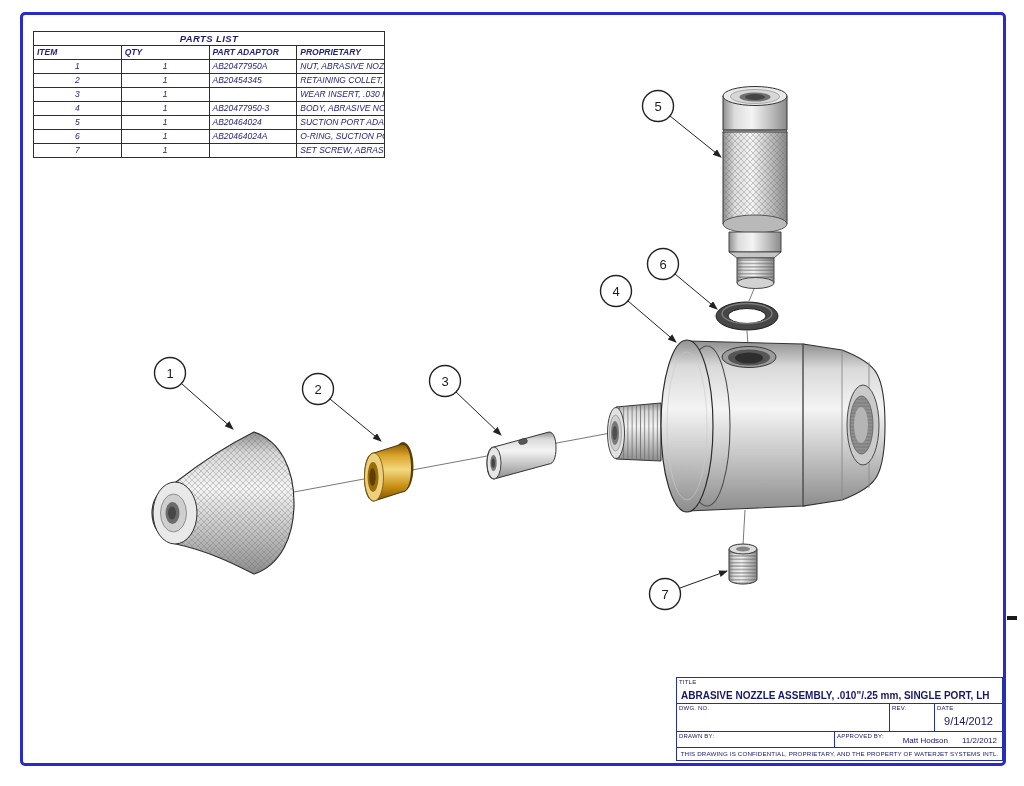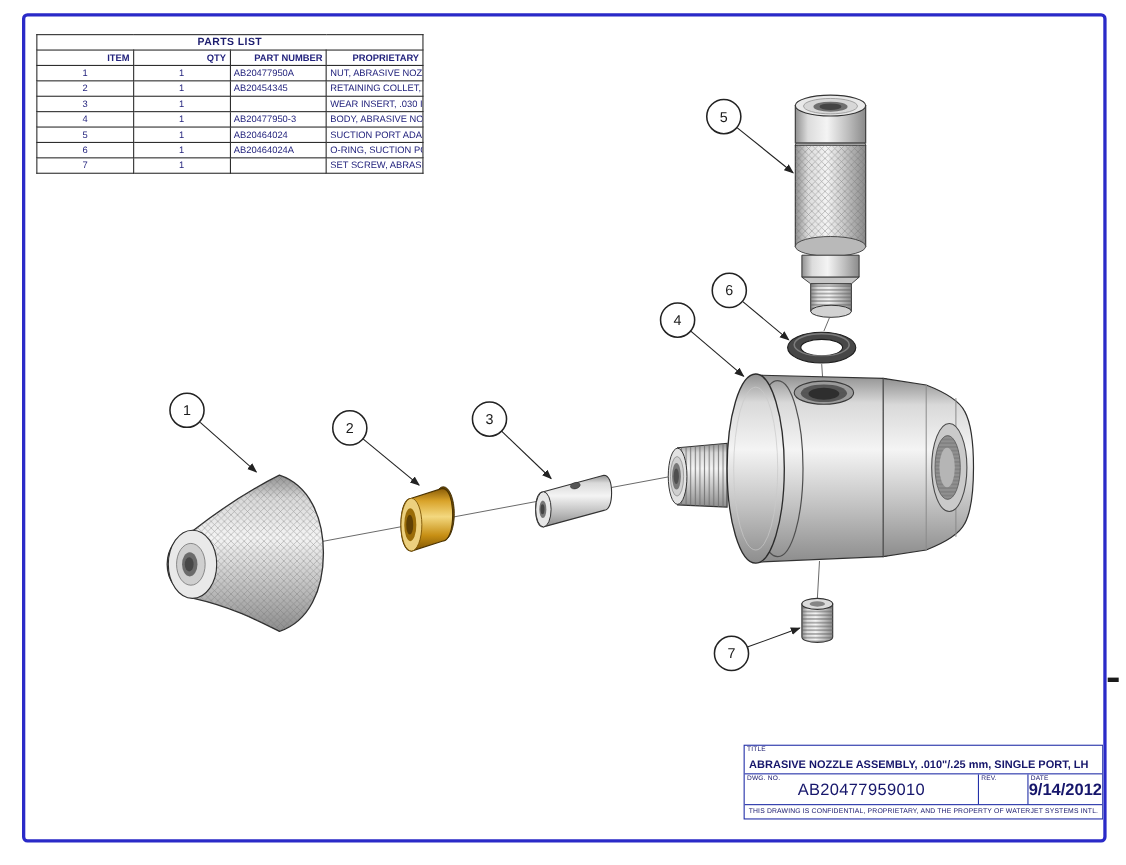--- a/index.html
+++ b/index.html
@@ -4,25 +4,25 @@
 <style>
   html,body{margin:0;padding:0;background:#ffffff;}
   .page{position:relative;width:1024px;height:786px;background:#fff;
         font-family:"Liberation Sans",sans-serif;overflow:hidden;}
   .border-frame{position:absolute;left:20px;top:12px;width:986px;height:754px;
         border:3px solid #2a2ac8;border-radius:5px;box-sizing:border-box;pointer-events:none;}
   .drawing-svg{position:absolute;left:0;top:0;}
 
   
   .parts-list{position:absolute;left:33px;top:31px;border-collapse:collapse;background:#fff;
-        color:#23237d;font-size:8.5px;table-layout:fixed;width:352px;}
+        color:#23237d;font-size:8.5px;table-layout:fixed;width:352px;font-style:italic;}
   .parts-list th,.parts-list td{border:1px solid #2e2e2e;padding:0 3px;height:14px;line-height:13px;
         overflow:hidden;white-space:nowrap;font-weight:normal;box-sizing:border-box;}
   .pl-title th{font-weight:bold;font-size:9.5px;text-align:center;letter-spacing:.4px;color:#1d1d6e;}
-  .pl-head th{font-weight:bold;text-align:right;}
+  .pl-head th{font-weight:bold;text-align:left;}
   .c-item{width:40px;text-align:center;}
   .c-qty{width:34px;text-align:center;margin-left:36px;}
   .c-pn{width:80px;}
   .c-desc{width:198px;}
 
   
   .title-block{position:absolute;left:676px;top:677px;width:327px;background:#fff;color:#16166b;
         border:1px solid #2330a8;box-sizing:border-box;}
   .tb-row{display:flex;box-sizing:border-box;}
   .tb-row + .tb-row{border-top:1px solid #2330a8;}
@@ -32,21 +32,21 @@
   .tb-title-row{height:25px;}
   .tb-title-row .tb-cell{flex:1;}
   .tb-title{position:absolute;left:4px;bottom:2px;right:2px;font-size:10px;font-weight:bold;
         white-space:nowrap;overflow:hidden;}
   .tb-main-row{height:28px;}
   .tb-dwg{width:212px;}
   .tb-rev{width:45px;}
   .tb-date{flex:1;}
   .tb-dwgno{position:absolute;left:0;right:0;bottom:4px;text-align:center;font-size:15px;letter-spacing:.3px;}
   .tb-rev-val{position:absolute;left:0;right:0;bottom:4px;text-align:center;font-size:10px;}
-  .tb-date-val{position:absolute;left:0;right:0;bottom:4px;text-align:center;font-size:15px;font-weight:bold;}
+  .tb-date-val{position:absolute;left:0;right:0;bottom:4px;text-align:center;font-size:11px;font-weight:normal;}
   .tb-sign-row{height:16px;}
   .tb-drawn{width:157px;}
   .tb-approved{flex:1;display:flex;align-items:flex-end;justify-content:flex-end;
         padding:0 5px 2px 0;gap:14px;font-size:8px;}
   .tb-conf-row{height:13px;align-items:center;justify-content:center;}
   .tb-conf{width:100%;text-align:center;font-size:6.2px;letter-spacing:.15px;line-height:12px;
         white-space:nowrap;overflow:hidden;}
 </style>
 </head>
 <body>
@@ -239,21 +239,21 @@
   <div class="border-frame"></div>
 
   <table class="parts-list">
     <tbody>
         <tr class="pl-title">
       <th colspan="4">PARTS LIST</th>
     </tr>
     <tr class="pl-head">
       <th class="c-item">ITEM</th>
       <th class="c-qty">QTY</th>
-      <th class="c-pn">PART NUMBER</th>
+      <th class="c-pn">PART ADAPTOR</th>
       <th class="c-desc">PROPRIETARY</th>
     </tr>
     <tr>
       <td class="c-item">1</td>
       <td class="c-qty">1</td>
       <td class="c-pn">AB20477950A</td>
       <td class="c-desc">NUT, ABRASIVE NOZZLE, .373"</td>
     </tr>
     <tr>
       <td class="c-item">2</td>
@@ -297,29 +297,38 @@
   <div class="title-block">
     <div class="tb-row tb-title-row">
       <div class="tb-cell">
         <span class="tb-label">TITLE</span>
         <div class="tb-title">ABRASIVE NOZZLE ASSEMBLY, .010"/.25 mm, SINGLE PORT, LH</div>
       </div>
     </div>
     <div class="tb-row tb-main-row">
       <div class="tb-cell tb-dwg">
         <span class="tb-label">DWG. NO.</span>
-        <div class="tb-dwgno">AB20477959010</div>
       </div>
       <div class="tb-cell tb-rev">
         <span class="tb-label">REV.</span>
         <div class="tb-rev-val"></div>
       </div>
       <div class="tb-cell tb-date">
         <span class="tb-label">DATE</span>
         <div class="tb-date-val">9/14/2012</div>
+      </div>
+    </div>
+    <div class="tb-row tb-sign-row">
+      <div class="tb-cell tb-drawn">
+        <span class="tb-label">DRAWN BY:</span>
+      </div>
+      <div class="tb-cell tb-approved">
+        <span class="tb-label">APPROVED BY:</span>
+        <span>Matt Hodson</span>
+        <span>11/2/2012</span>
       </div>
     </div>
     <div class="tb-row tb-conf-row">
       <div class="tb-conf">THIS DRAWING IS CONFIDENTIAL, PROPRIETARY, AND THE PROPERTY OF WATERJET SYSTEMS INTL.</div>
     </div>
   </div>
 
 </div>
 
 </body></html>

